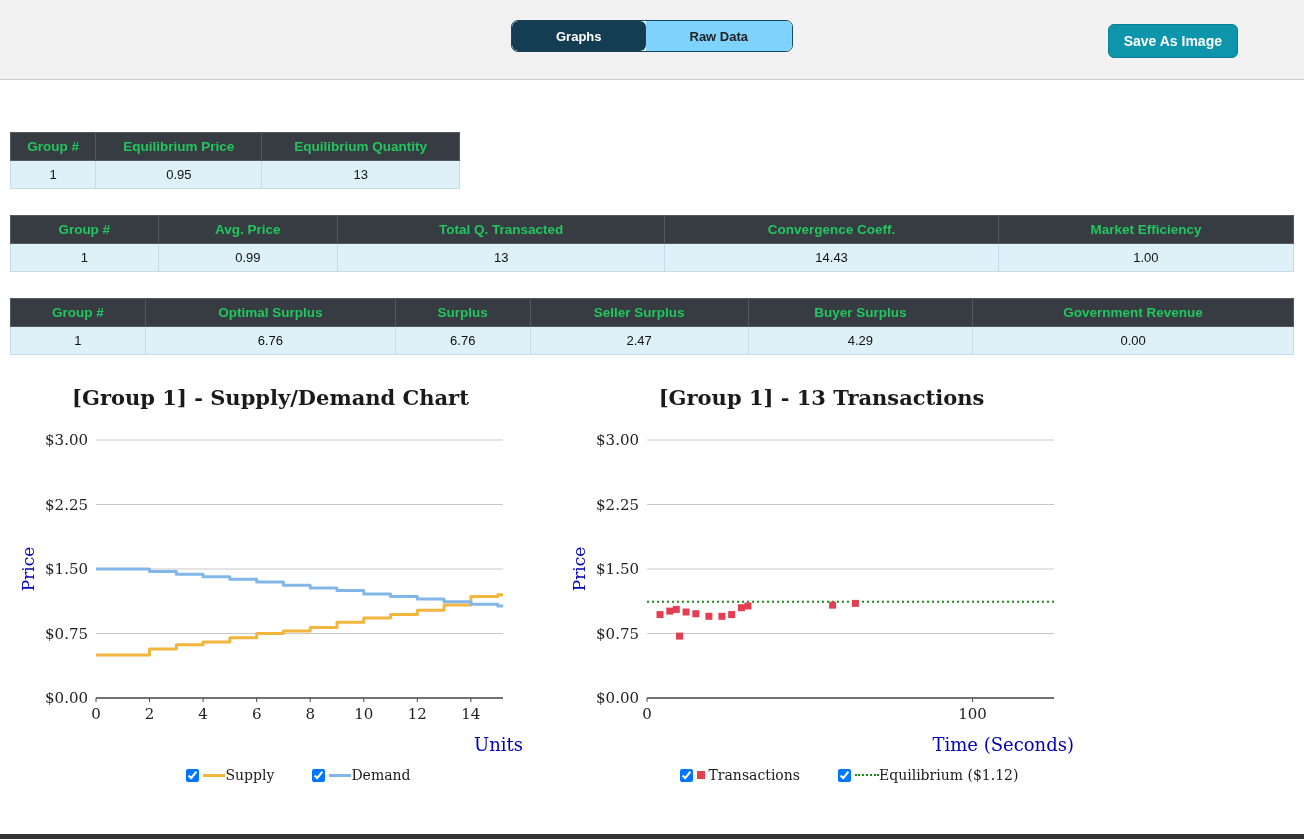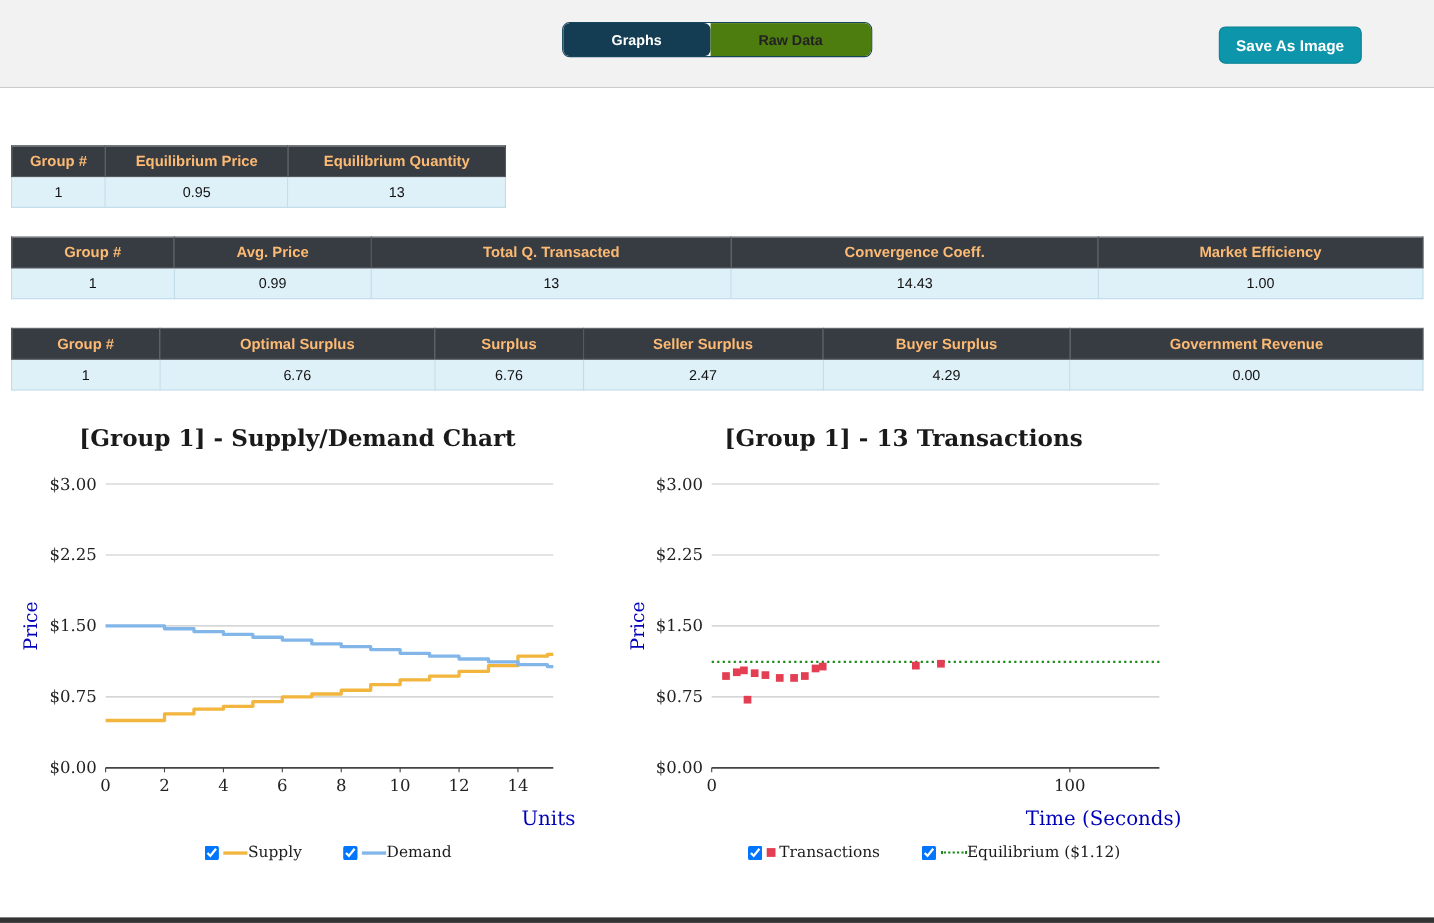--- a/index.html
+++ b/index.html
@@ -27,21 +27,21 @@
     transform: translateX(-50%);
     display: flex;
     border: 1px solid #16455c;
     border-radius: 7px;
     background: #ffffff;
     overflow: hidden;
     height: 32px;
   }
   .tab {
     border: none;
-    background: #4d7c0f;
+    background: #7dd3fc;
     color: #222222;
     font-family: "Liberation Sans", sans-serif;
     font-size: 13px;
     font-weight: bold;
     padding: 0 44px;
     cursor: pointer;
     height: 100%;
   }
   .tab.active {
     background: #143d53;
@@ -65,21 +65,21 @@
 
   
   .tables-wrap { margin: 0 10px; }
   table {
     border-collapse: collapse;
     text-align: center;
     font-size: 13px;
   }
   th {
     background: #363c41;
-    color: #fdba74;
+    color: #22c55e;
     padding: 6px 8px;
     border: 1px solid #53595e;
     font-size: 13.5px;
     font-weight: bold;
   }
   td {
     background: #def0f8;
     color: #111111;
     padding: 6px 8px;
     border: 1px solid #c3dde8;

